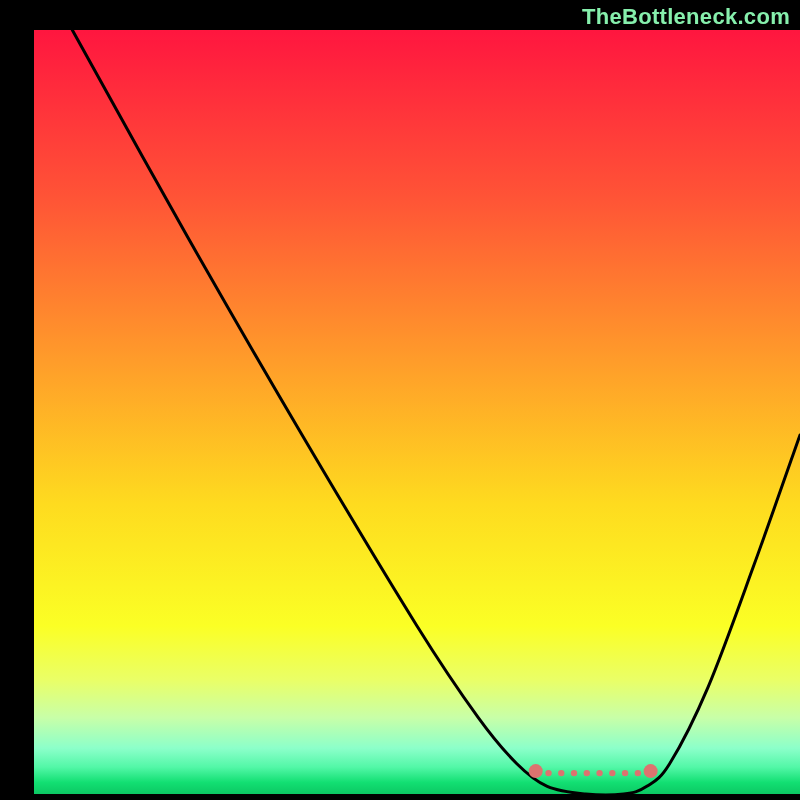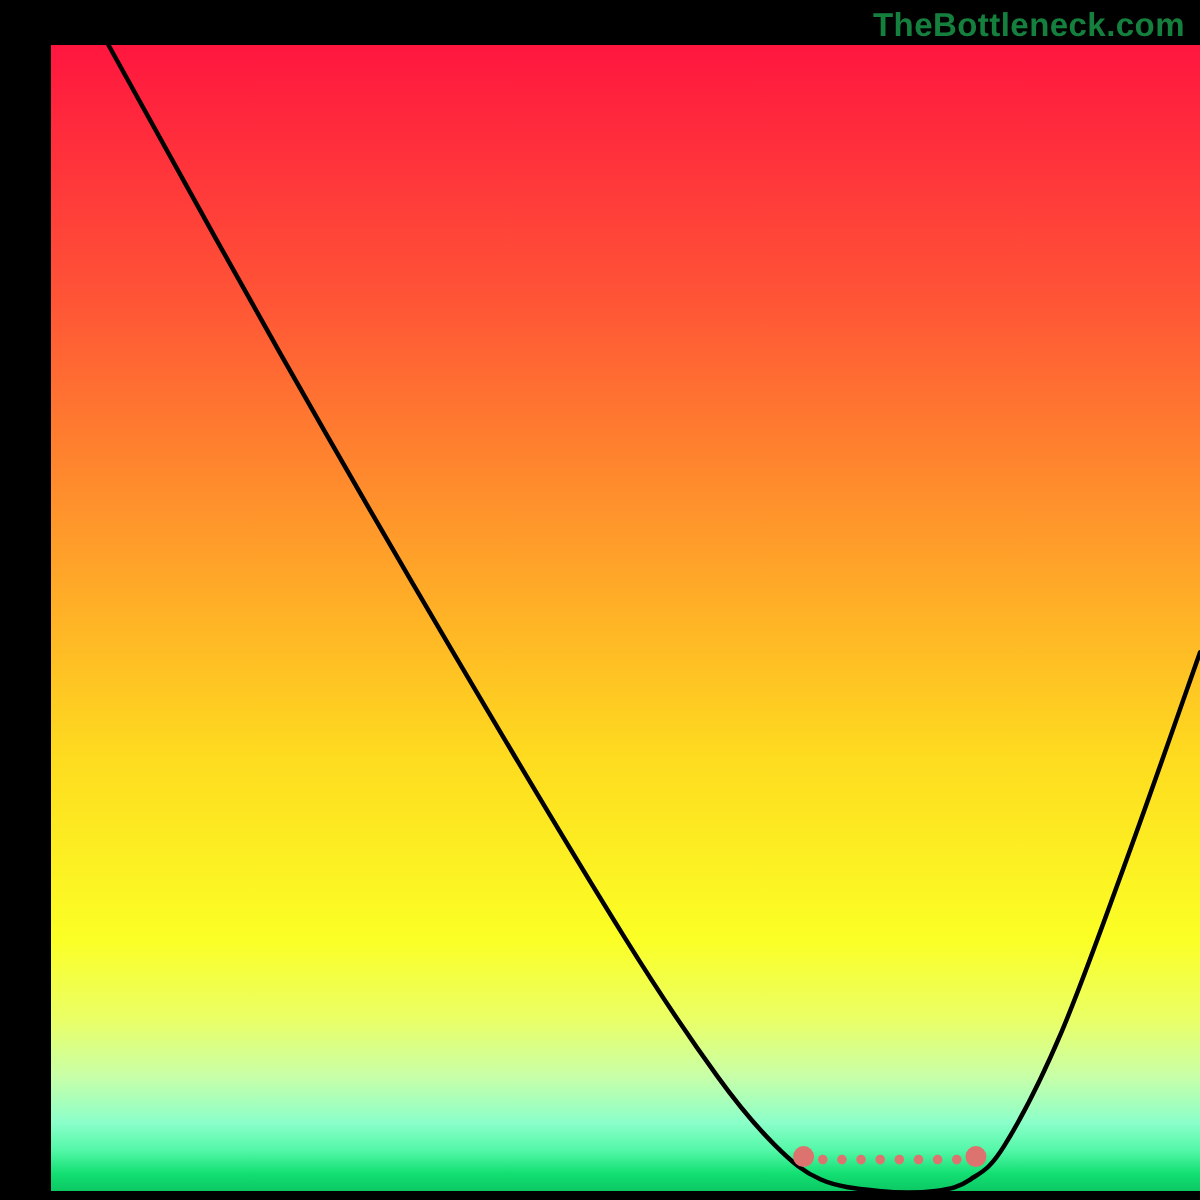--- a/index.html
+++ b/index.html
@@ -1,17 +1,17 @@
 <!DOCTYPE html>
 <html><head>
 <meta charset="utf-8">
 <style>
   html,body{margin:0;padding:0;width:800px;height:800px;background:#000;overflow:hidden}
   .wrap{position:relative;width:800px;height:800px}
-  .attribution{position:absolute;top:4px;right:10px;color:#15803d;font-family:Arial,Helvetica,sans-serif;font-size:22px;font-weight:600;letter-spacing:.3px}
+  .attribution{position:absolute;top:4px;right:10px;color:#86efac;font-family:Arial,Helvetica,sans-serif;font-size:22px;font-weight:600;letter-spacing:.3px}
   svg{display:block}
 </style>
 </head>
 <body>
 <div class="wrap">
 
 <svg id="chart" width="800" height="800" viewBox="0 0 800 800">
   <defs>
     <linearGradient id="bg" x1="0" y1="0" x2="0" y2="1">
           <stop offset="0%" stop-color="#ff163f"></stop>

